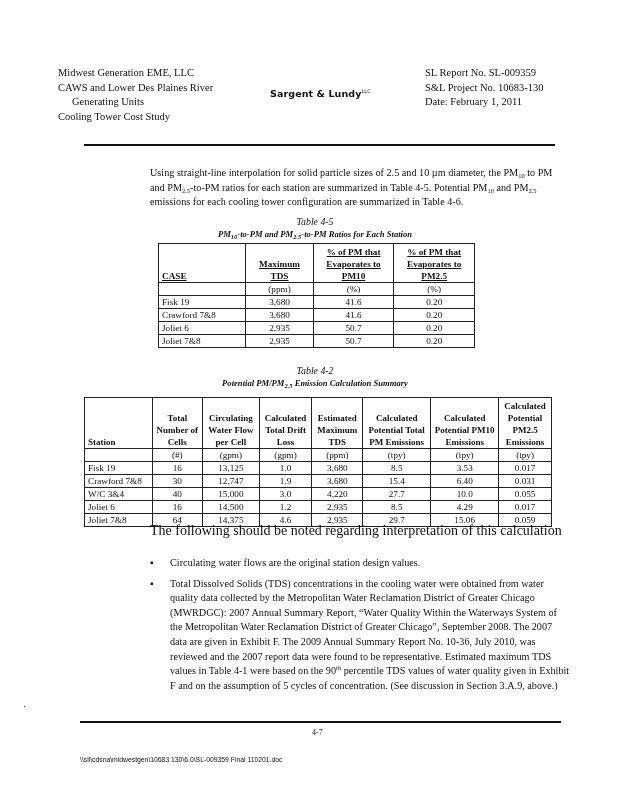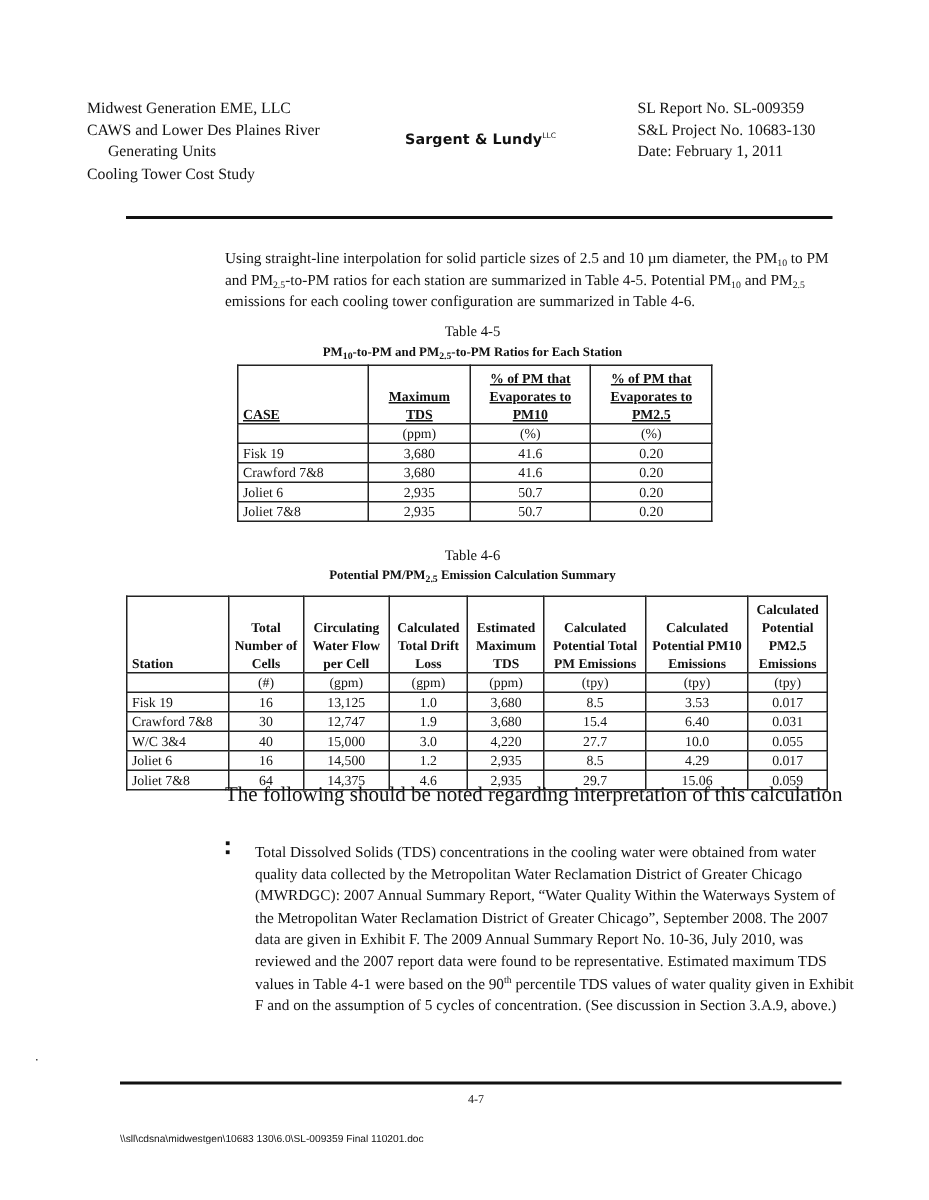--- a/index.html
+++ b/index.html
@@ -12,21 +12,21 @@
     .hdr-left .indent { padding-left: 14px; }
     .hdr-logo { left: 270px; top: 88px; font-family: "DejaVu Sans", sans-serif; font-weight: bold; font-size: 9.5px; letter-spacing: 0.1px; }
     .hdr-logo sup { font-size: 5px; font-weight: normal; }
     .hdr-right { left: 425px; top: 66px; font-size: 10.5px; line-height: 14.5px; }
     .hdr-rule { left: 84px; top: 144px; width: 471px; height: 2px; background: #111; }
 
     .para { left: 150px; top: 166px; width: 418px; font-size: 10.2px; line-height: 14.6px; }
     sub { font-size: 6.5px; vertical-align: -2px; line-height: 0; }
     sup.s { font-size: 6.5px; vertical-align: 4px; line-height: 0; }
 
-    .tcap { left: 150px; width: 330px; text-align: center; font-size: 9.8px; line-height: 12px; }
+    .tcap { left: 150px; width: 330px; text-align: center; font-size: 9.8px; line-height: 12px; font-style: italic; }
     .tcap .sub { font-weight: bold; font-size: 8.6px; }
 
     table { border-collapse: collapse; position: absolute; font-size: 9.2px; }
     td { padding: 0 3px; line-height: 12px; text-align: center; border: 1px solid #222; }
 
     #t45 { left: 158px; top: 243px; width: 317px; }
     #t45 td.case { text-align: left; margin-left: 42px; }
     #t45 .hd td { font-weight: bold; vertical-align: bottom; text-decoration: underline; }
 
     #t46 { left: 84px; top: 397px; width: 468px; }
@@ -102,21 +102,21 @@
   <tr>
     <td class="case">Joliet 7&amp;8</td>
     <td>2,935</td>
     <td>50.7</td>
     <td>0.20</td>
   </tr>
 </tbody>
   </table>
 
 <div class="abs tcap" style="top:365px;">
-  <div>Table 4-6</div>
+  <div>Table 4-2</div>
   <div class="sub"><span>Potential PM/PM</span><sub>2.5</sub><span> Emission Calculation Summary</span></div>
 </div>
 
 <table id="t46">
   <tbody>
       <tr class="hd">
     <td class="st" style="width:62px;height:50px;">Station</td>
     <td style="width:44px;text-align:center;">Total Number of Cells</td>
     <td style="width:50px;">Circulating Water Flow per Cell</td>
     <td style="width:46px;">Calculated Total Drift Loss</td>
@@ -185,20 +185,21 @@
     <td>15.06</td>
     <td>0.059</td>
   </tr>
 </tbody>
   </table>
 
 <div class="abs lead">The following should be noted regarding interpretation of this calculation</div>
 <ul class="abs bullets">
   <li>
     <span class="dot">▪</span>
+    <span>Circulating water flows are the original station design values.</span>
   </li>
   <li>
     <span class="dot">▪</span>
     <span>Total Dissolved Solids (TDS) concentrations in the cooling water were obtained from water quality data collected by the Metropolitan Water Reclamation District of Greater Chicago (MWRDGC):  2007 Annual Summary Report, “Water Quality Within the Waterways System of the Metropolitan Water Reclamation District of Greater Chicago”, September 2008.  The 2007 data are given in Exhibit F.  The 2009 Annual Summary Report No. 10-36, July 2010, was reviewed and the 2007 report data were found to be representative.  Estimated maximum TDS values in Table 4-1 were based on the 90</span><sup class="s">th</sup><span> percentile TDS values of water quality given in Exhibit F and on the assumption of 5 cycles of concentration. (See discussion in Section 3.A.9, above.)</span>
   </li>
 </ul>
 
 <div class="abs speck"></div>
 <div class="abs foot-rule"></div>
 <div class="abs pageno">4-7</div>

